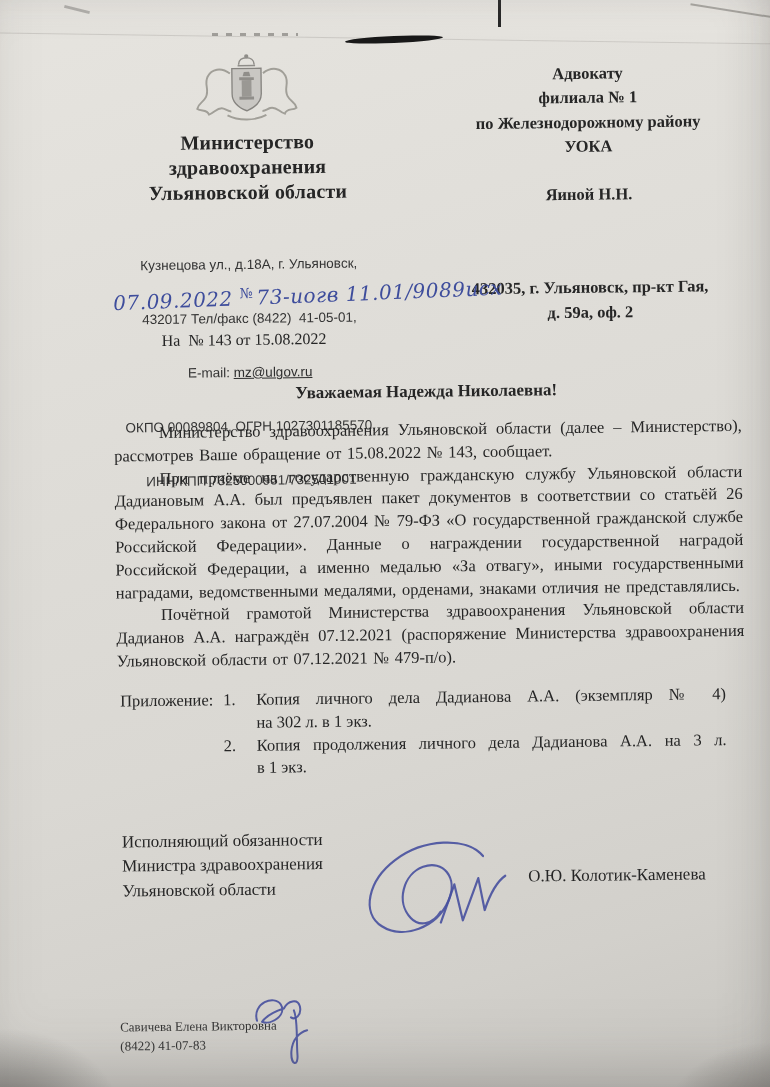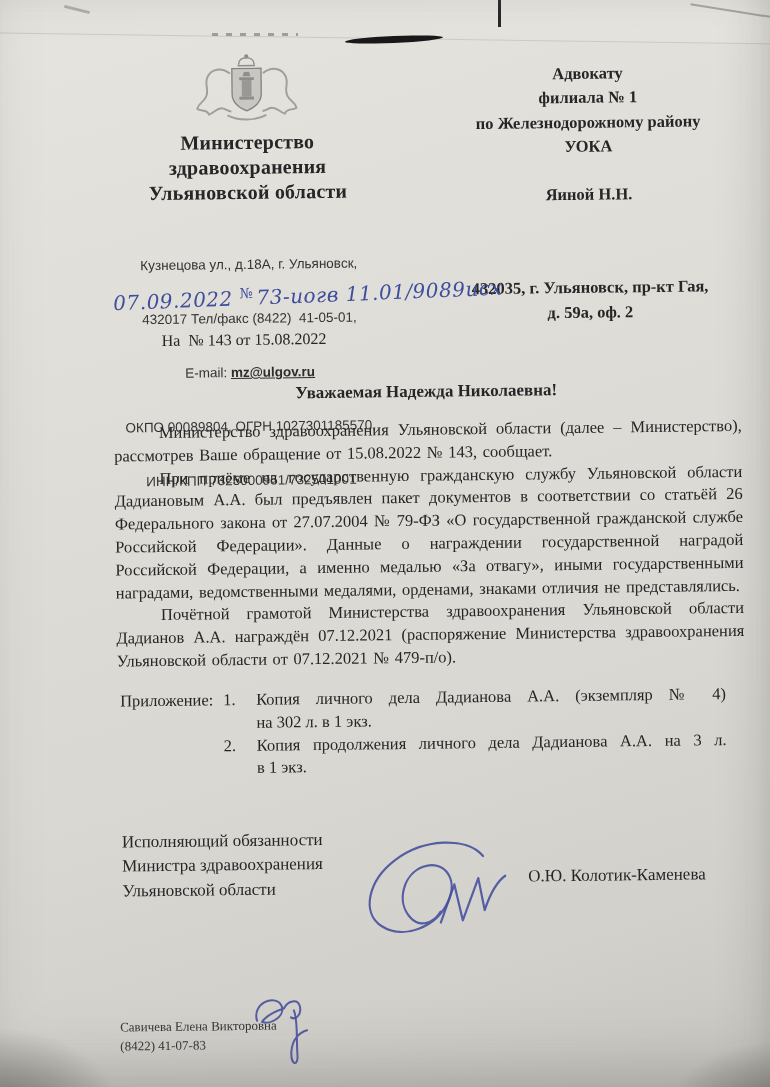--- a/index.html
+++ b/index.html
@@ -39,21 +39,21 @@
   
   .doc{
     position:absolute;left:0;top:36px;width:770px;height:1051px;
     transform:rotate(-0.7deg);transform-origin:52% 0;
     color:#262626;
   }
   .sender{position:absolute;left:85px;top:16px;width:322px;text-align:center;}
   .emblem{opacity:.88;}
   .sender-name{font-weight:bold;font-size:20px;line-height:1.24;margin-top:2px;letter-spacing:.2px;}
   .sender-addr{font-family:"Liberation Sans", sans-serif;font-size:13.5px;line-height:1.34;margin-top:15px;color:#343434;white-space:pre-wrap;}
-  .email a,.email span.u{text-decoration:underline;color:#2e2e2e;font-weight:bold;}
+  .email a,.email span.u{text-decoration:underline;color:#2e2e2e;}
   .recipient{position:absolute;left:412px;top:28px;width:350px;text-align:center;font-weight:bold;font-size:16.5px;line-height:1.48;}
   .recipient-name{margin-top:23px;}
   .recipient-addr{position:absolute;left:412px;top:242px;width:350px;text-align:center;font-weight:bold;font-size:16.5px;line-height:1.5;}
   .handwriting{font-family:"DejaVu Serif", serif;font-style:italic;color:#3e4d9c;}
   .hw-line{
     position:absolute;left:110px;top:246px;width:340px;font-size:20px;letter-spacing:.5px;
     transform:rotate(-1.6deg);white-space:nowrap;
   }
   .hw-no{font-size:14px;vertical-align:7px;margin:0 3px 0 7px;font-style:normal;}
   .ref-line{position:absolute;left:158px;top:293px;font-size:16px;white-space:pre-wrap;}

